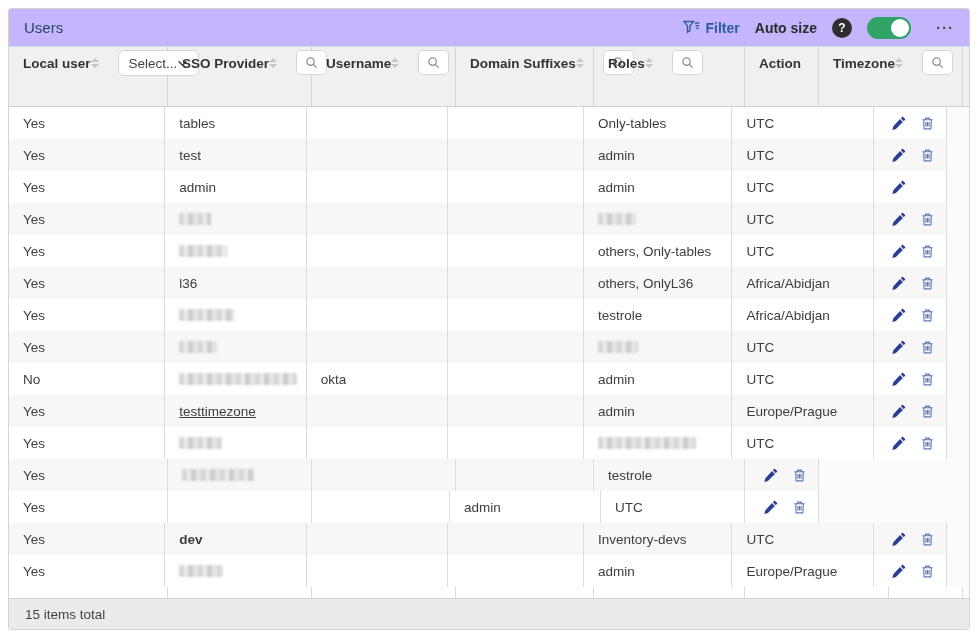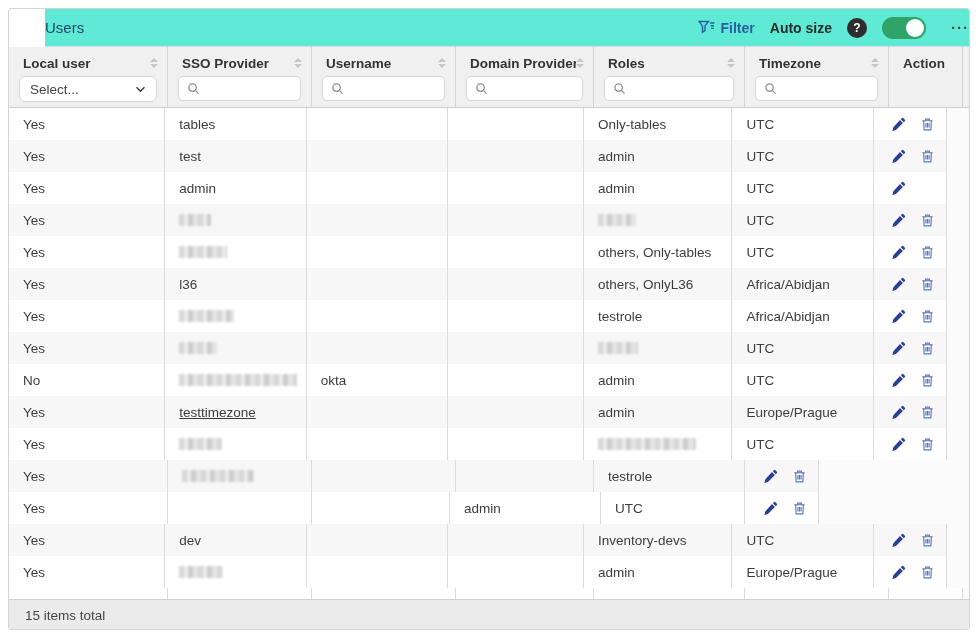--- a/index.html
+++ b/index.html
@@ -3,36 +3,36 @@
 <meta charset="utf-8">
 <style>
   * { box-sizing: border-box; }
   html,body { margin:0; padding:0; background:#ffffff; width:978px; height:642px;
     font-family:"Liberation Sans", sans-serif; }
   .panel { position:absolute; left:8px; top:8px; width:962px; height:622px;
     border:1px solid #d4d4d4; border-radius:3px; background:#fff; overflow:hidden;
     display:flex; flex-direction:column; }
 
   
-  .titlebar { height:38px; flex:0 0 38px; background:#5eead4; border-bottom:1px solid #ccdded;
-    display:flex; align-items:center; justify-content:space-between; padding:0 0;margin-left:36px; }
+  .titlebar { height:38px; flex:0 0 38px; background:#c4b5fd; border-bottom:1px solid #ccdded;
+    display:flex; align-items:center; justify-content:space-between; padding:0 15px; }
   .title { color:#24466b; font-size:15px; }
   .toolbar { display:flex; align-items:center; gap:15px; }
   .filter-btn { display:flex; align-items:center; gap:6px; color:#2b5e9e; font-size:14px;
     font-weight:bold; cursor:pointer; }
   .autosize-label { color:#2b2b2b; font-size:14px; font-weight:bold; }
   .help-badge { width:20px; height:20px; border-radius:50%; background:#2e2e2e; color:#fff;
     font-size:12px; font-weight:bold; display:flex; align-items:center; justify-content:center; cursor:pointer; }
   .toggle { width:44px; height:22px; border-radius:11px; background:#2fa368; position:relative; cursor:pointer; }
   .toggle .knob { position:absolute; right:2px; top:2px; width:18px; height:18px; border-radius:50%; background:#fff; }
   .menu-dots { color:#4a4a4a; font-size:15px; letter-spacing:1px; margin-left:10px; cursor:pointer; font-weight:bold; }
 
   
   .header-row { display:flex; background:#f0f0f0; border-bottom:1px solid #cfcfcf; flex:0 0 60px; }
-  .hcol { border-right:1px solid #d4d4d4; display:flex; flex-direction:column; }
+  .hcol { border-right:1px solid #d4d4d4; display:flex; flex-direction:row; }
   .hcol.gutter { flex:1; border-right:none; }
   .hlabel-row { height:26px; display:flex; align-items:center; justify-content:space-between;
     padding:6px 9px 0 14px; }
   .hlabel { font-size:13.5px; font-weight:bold; color:#333; white-space:nowrap; overflow:hidden; }
   .sort-icon { display:flex; flex-direction:column; gap:2px; cursor:pointer; flex:0 0 auto; }
   .sort-icon .tri { width:0; height:0; border-left:4px solid transparent; border-right:4px solid transparent; }
   .sort-icon .up { border-bottom:4px solid #c6c6c6; }
   .sort-icon .down { border-top:4px solid #c6c6c6; }
   .hfilter-row { height:34px; padding:3px 10px 0 10px; }
   .search-box { height:25px; background:#fff; border:1px solid #d6d6d6; border-radius:5px;
@@ -139,21 +139,21 @@
       <svg width="13" height="13" viewBox="0 0 14 14" fill="none" stroke="#8f8f8f" stroke-width="1.4">
                 <circle cx="6" cy="6" r="4"></circle>
                 <path d="M9 9l3.5 3.5"></path>
               </svg>
     </span>
   </div>
         </div>
   </div>
       <div class="hcol" style="width: 138px;">
     <div class="hlabel-row">
-      <span class="hlabel">Domain Provider</span>
+      <span class="hlabel">Domain Suffixes</span>
       <span class="sort-icon">
         <span class="tri up"></span>
             <span class="tri down"></span>
       </span>
     </div>
     <div class="hfilter-row">
           <div class="search-box">
     <span style="display:flex;">
       <svg width="13" height="13" viewBox="0 0 14 14" fill="none" stroke="#8f8f8f" stroke-width="1.4">
                 <circle cx="6" cy="6" r="4"></circle>
@@ -175,46 +175,46 @@
           <div class="search-box">
     <span style="display:flex;">
       <svg width="13" height="13" viewBox="0 0 14 14" fill="none" stroke="#8f8f8f" stroke-width="1.4">
                 <circle cx="6" cy="6" r="4"></circle>
                 <path d="M9 9l3.5 3.5"></path>
               </svg>
     </span>
   </div>
         </div>
   </div>
+      <div class="hcol" style="width: 74px;">
+    <div class="hlabel-row">
+      <span class="hlabel">Action</span>
+
+    </div>
+    <div class="hfilter-row"></div>
+  </div>
       <div class="hcol" style="width: 144px;">
     <div class="hlabel-row">
       <span class="hlabel">Timezone</span>
       <span class="sort-icon">
         <span class="tri up"></span>
             <span class="tri down"></span>
       </span>
     </div>
     <div class="hfilter-row">
           <div class="search-box">
     <span style="display:flex;">
       <svg width="13" height="13" viewBox="0 0 14 14" fill="none" stroke="#8f8f8f" stroke-width="1.4">
                 <circle cx="6" cy="6" r="4"></circle>
                 <path d="M9 9l3.5 3.5"></path>
               </svg>
     </span>
   </div>
         </div>
   </div>
-      <div class="hcol" style="width: 74px;">
-    <div class="hlabel-row">
-      <span class="hlabel">Action</span>
-
-    </div>
-    <div class="hfilter-row"></div>
-  </div>
       <div class="hcol gutter"></div>
     </div>
 
   <div class="tbody" id="table-body">
       <div class="trow">
         <div class="cell" style="width: 159px;">Yes</div>
         <div class="cell" style="width: 144px;">tables</div>
         <div class="cell" style="width: 144px;"></div>
         <div class="cell" style="width: 138px;"></div>
         <div class="cell" style="width: 151px;">Only-tables</div>
@@ -529,21 +529,21 @@
               <path d="M6 4V2.3h4V4"></path>
               <path d="M3.9 4l.5 9.7h7.2L12.1 4"></path>
       <path d="M6.3 6.3v5M8 6.3v5M9.7 6.3v5"></path>
     </svg>
   </span>
         </div>
         <div class="cell gutter"></div>
       </div>
       <div class="trow">
         <div class="cell" style="width: 159px;">Yes</div>
-        <div class="cell" style="width: 144px;">dev</div>
+        <div class="cell" style="width: 144px; font-weight: bold;">dev</div>
         <div class="cell" style="width: 144px;"></div>
         <div class="cell" style="width: 138px;"></div>
         <div class="cell" style="width: 151px;">Inventory-devs</div>
         <div class="cell" style="width: 144px;">UTC</div>
         <div class="cell action-cell" style="width: 74px;">
           <span class="icon-btn">
     <svg width="15" height="15" viewBox="0 0 16 16">
               <path fill="#2c3e94" d="M11.7 1.2c.4-.4 1.1-.4 1.5 0l1.6 1.6c.4.4.4 1.1 0 1.5l-1.2 1.2-3.1-3.1zM9.6 3.3l3.1 3.1-7.4 7.4-3.9 1.1 1.1-3.9z"></path>
             </svg>
   </span>

